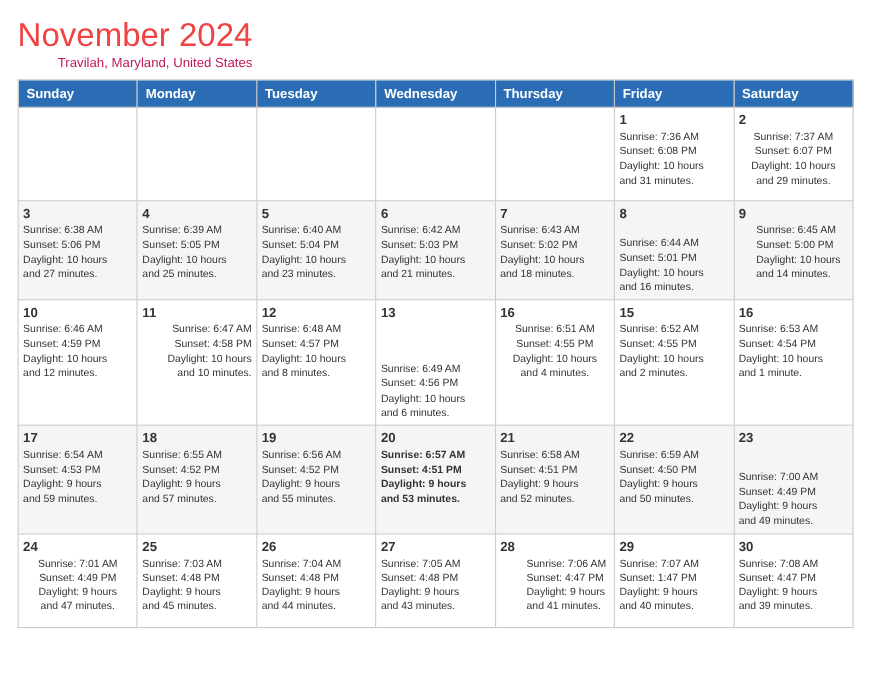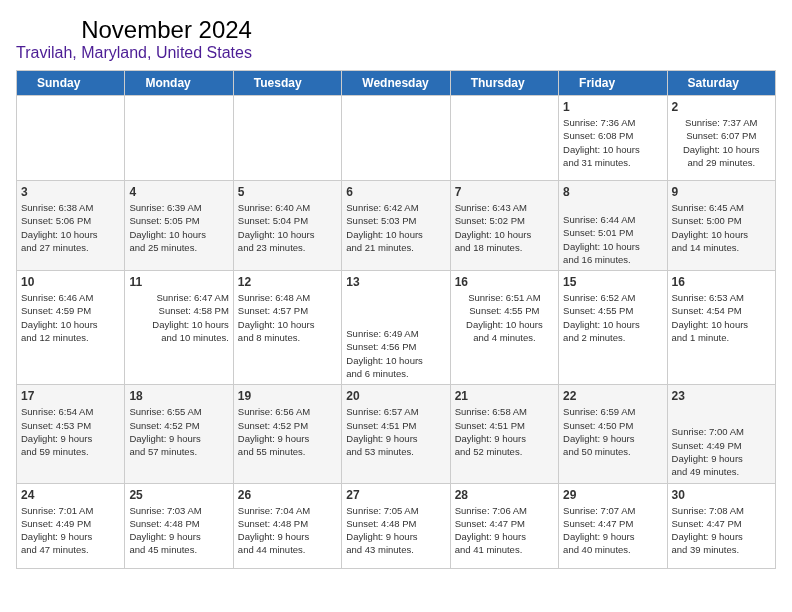--- a/index.html
+++ b/index.html
@@ -37,39 +37,39 @@
       color: #2a6db5;
     }
     .logo-icon {
       width: 24px;
       height: 24px;
     }
     .title-block {
       text-align: right;
     }
     .month-title {
-      font-size: 24px;
+      font-size: 30px;
       font-weight: normal;
-      color: #000000;
+      color: #ef4444;
     }
     .location {
-      font-size: 16px;
-      color: #4c1d95;
+      font-size: 12px;
+      color: #be185d;
     }
     .calendar {
       width: 100%;
       border-collapse: collapse;
       table-layout: fixed;
     }
     .calendar th {
       background-color: #2a6db5;
       color: #fff;
       font-size: 12px;
       font-weight: bold;
-      padding: 5px 20px;
+      padding: 5px 7px;
       text-align: left;
       border: 1px solid #ccc;
     }
     .calendar td {
       vertical-align: top;
       border: 1px solid #ccc;
       padding: 4px 4px;
       font-size: 10px;
       color: #333;
       height: 85px;
@@ -174,21 +174,21 @@
         </td>
         <td>
           <div class="day-number">8</div>
           <div class="day-info" style="white-space: pre-line; margin-top: 14px;">Sunrise: 6:44 AM
 Sunset: 5:01 PM
 Daylight: 10 hours
 and 16 minutes.</div>
         </td>
         <td>
           <div class="day-number">9</div>
-          <div class="day-info" style="white-space: pre-line;">Sunrise: 6:45 AM
+          <div class="day-info" style="white-space: pre-line; margin-left: 16px;">Sunrise: 6:45 AM
 Sunset: 5:00 PM
 Daylight: 10 hours
 and 14 minutes.</div>
         </td>
       </tr>
       <tr>
         <td>
           <div class="day-number">10</div>
           <div class="day-info" style="white-space: pre-line;">Sunrise: 6:46 AM
 Sunset: 4:59 PM
@@ -255,21 +255,21 @@
         </td>
         <td>
           <div class="day-number">19</div>
           <div class="day-info" style="white-space: pre-line;">Sunrise: 6:56 AM
 Sunset: 4:52 PM
 Daylight: 9 hours
 and 55 minutes.</div>
         </td>
         <td>
           <div class="day-number">20</div>
-          <div class="day-info" style="white-space: pre-line;">Sunrise: 6:57 AM
+          <div class="day-info" style="white-space: pre-line; font-weight: bold;">Sunrise: 6:57 AM
 Sunset: 4:51 PM
 Daylight: 9 hours
 and 53 minutes.</div>
         </td>
         <td>
           <div class="day-number">21</div>
           <div class="day-info" style="white-space: pre-line;">Sunrise: 6:58 AM
 Sunset: 4:51 PM
 Daylight: 9 hours
 and 52 minutes.</div>
@@ -285,21 +285,21 @@
           <div class="day-number">23</div>
           <div class="day-info" style="white-space: pre-line; margin-top: 22px;">Sunrise: 7:00 AM
 Sunset: 4:49 PM
 Daylight: 9 hours
 and 49 minutes.</div>
         </td>
       </tr>
       <tr>
         <td>
           <div class="day-number">24</div>
-          <div class="day-info" style="white-space: pre-line;">Sunrise: 7:01 AM
+          <div class="day-info" style="white-space: pre-line; text-align: center;">Sunrise: 7:01 AM
 Sunset: 4:49 PM
 Daylight: 9 hours
 and 47 minutes.</div>
         </td>
         <td>
           <div class="day-number">25</div>
           <div class="day-info" style="white-space: pre-line;">Sunrise: 7:03 AM
 Sunset: 4:48 PM
 Daylight: 9 hours
 and 45 minutes.</div>
@@ -313,29 +313,29 @@
         </td>
         <td>
           <div class="day-number">27</div>
           <div class="day-info" style="white-space: pre-line;">Sunrise: 7:05 AM
 Sunset: 4:48 PM
 Daylight: 9 hours
 and 43 minutes.</div>
         </td>
         <td>
           <div class="day-number">28</div>
-          <div class="day-info" style="white-space: pre-line;">Sunrise: 7:06 AM
+          <div class="day-info" style="white-space: pre-line; margin-left: 24px;">Sunrise: 7:06 AM
 Sunset: 4:47 PM
 Daylight: 9 hours
 and 41 minutes.</div>
         </td>
         <td>
           <div class="day-number">29</div>
           <div class="day-info" style="white-space: pre-line;">Sunrise: 7:07 AM
-Sunset: 4:47 PM
+Sunset: 1:47 PM
 Daylight: 9 hours
 and 40 minutes.</div>
         </td>
         <td>
           <div class="day-number">30</div>
           <div class="day-info" style="white-space: pre-line;">Sunrise: 7:08 AM
 Sunset: 4:47 PM
 Daylight: 9 hours
 and 39 minutes.</div>
         </td>

